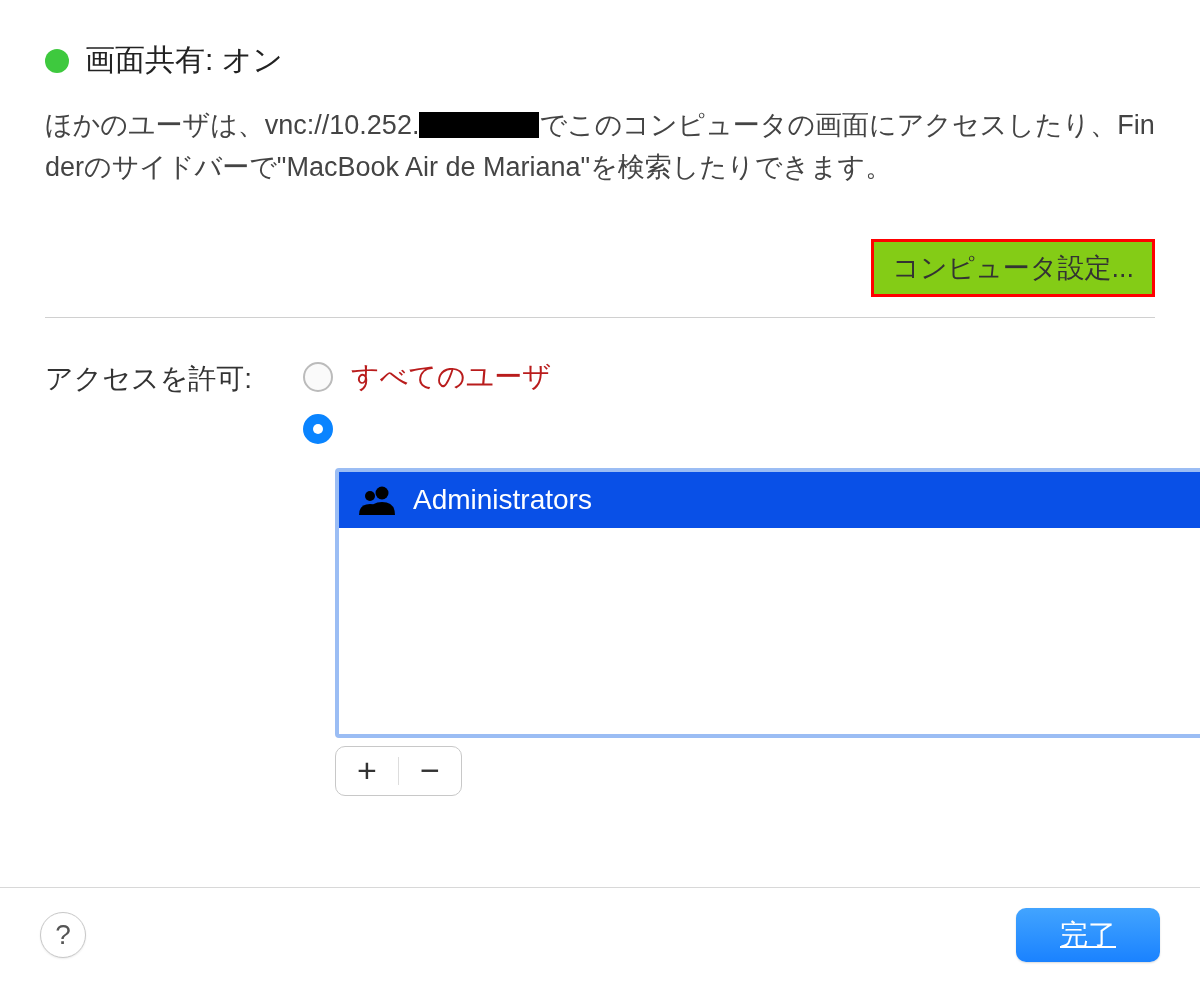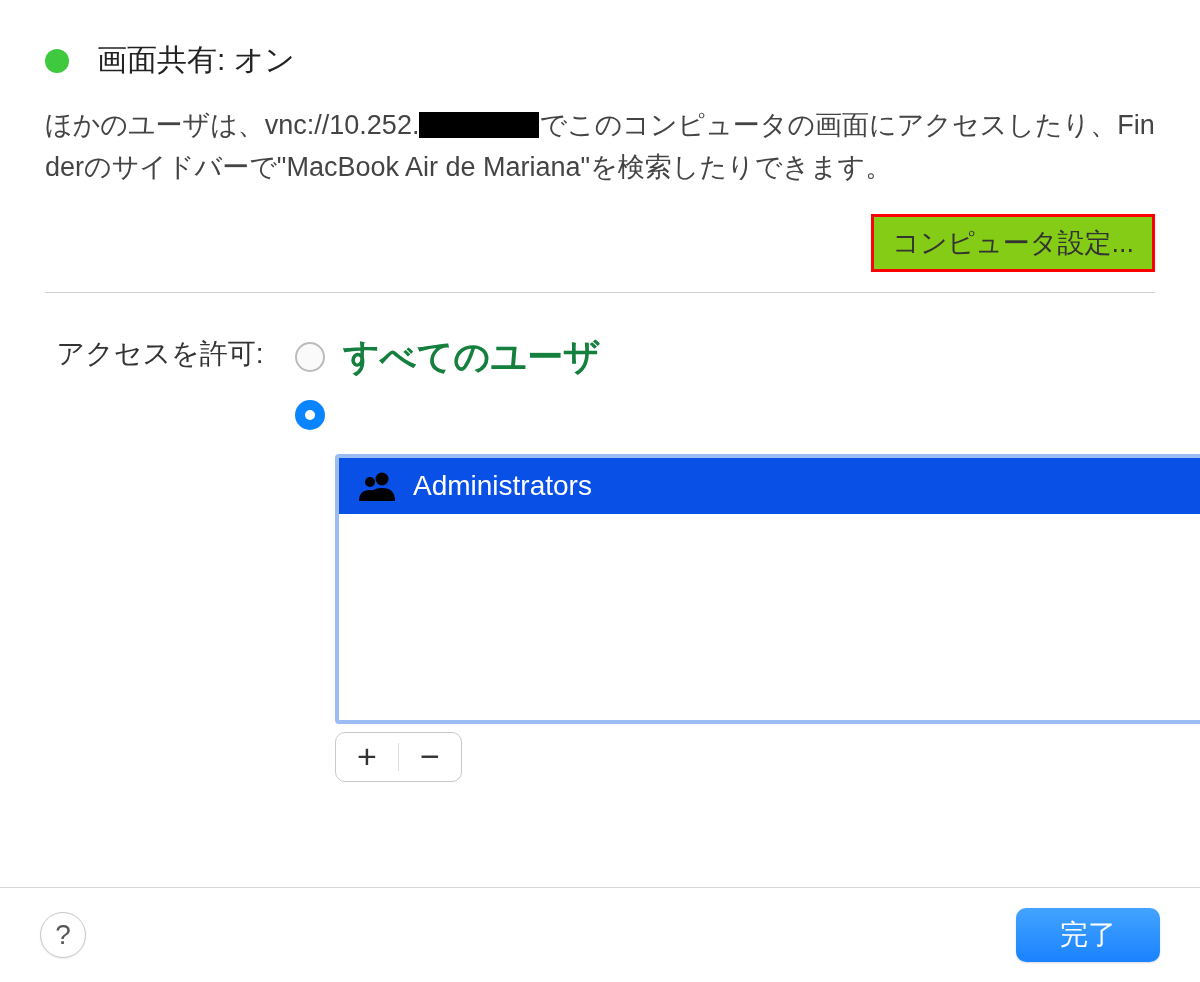--- a/index.html
+++ b/index.html
@@ -12,40 +12,40 @@
       background: #ffffff;
       width: 1200px;
       height: 982px;
       padding: 40px 45px 0 45px;
       color: #333;
       position: relative;
     }
     .header-row {
       display: flex;
       align-items: center;
-      gap: 28px;
+      gap: 16px;
       margin-bottom: 24px;
     }
     .status-dot {
       width: 24px;
       height: 24px;
       border-radius: 50%;
       background: #3ec93e;
       flex-shrink: 0;
     }
     .header-title {
       font-size: 30px;
       font-weight: 500;
       color: #222;
     }
     .description {
       font-size: 27px;
       color: #444;
       line-height: 1.55;
-      margin-bottom: 25px;
+      margin-bottom: 50px;
       word-break: break-all;
     }
     .redacted {
       display: inline-block;
       width: 120px;
       height: 26px;
       background: #000;
       vertical-align: middle;
       position: relative;
       top: -2px;
@@ -63,23 +63,22 @@
       color: #333;
       cursor: pointer;
     }
     .divider {
       border: none;
       border-top: 1px solid #d0d0d0;
       margin: 0 0 40px 0;
     }
     .access-section {
       display: flex;
-      gap: 20px;
+      gap: 28px;
       margin-bottom: 30px;
-      text-align: center;
     }
     .access-label {
       font-size: 28px;
       color: #333;
       width: 230px;
       flex-shrink: 0;
       padding-top: 2px;
     }
     .radio-group {
       display: flex;
@@ -111,23 +110,22 @@
       position: absolute;
       width: 10px;
       height: 10px;
       background: #fff;
       border-radius: 50%;
       top: 50%;
       left: 50%;
       transform: translate(-50%, -50%);
     }
     .radio-label {
-      font-size: 36px;
-      color: #15803d;
-      font-weight: bold;
+      font-size: 28px;
+      color: #b91c1c;
     }
     .user-list-container {
       margin-left: 290px;
       margin-top: -6px;
     }
     .user-list {
       width: 974px;
       height: 270px;
       border: 4px solid #9bbdf4;
       border-radius: 4px;
@@ -203,20 +201,21 @@
     }
     .done-btn {
       background: linear-gradient(to bottom, #42a4ff, #1a82ff);
       color: #fff;
       border: none;
       border-radius: 10px;
       font-size: 28px;
       padding: 8px 44px;
       cursor: pointer;
       box-shadow: 0 1px 2px rgba(0,0,0,0.15);
+      text-decoration: underline;
     }
   </style>
 </head>
 <body>
 
 <div class="header-row">
   <div class="status-dot"></div>
   <div class="header-title">画面共有: オン</div>
 </div>
 

